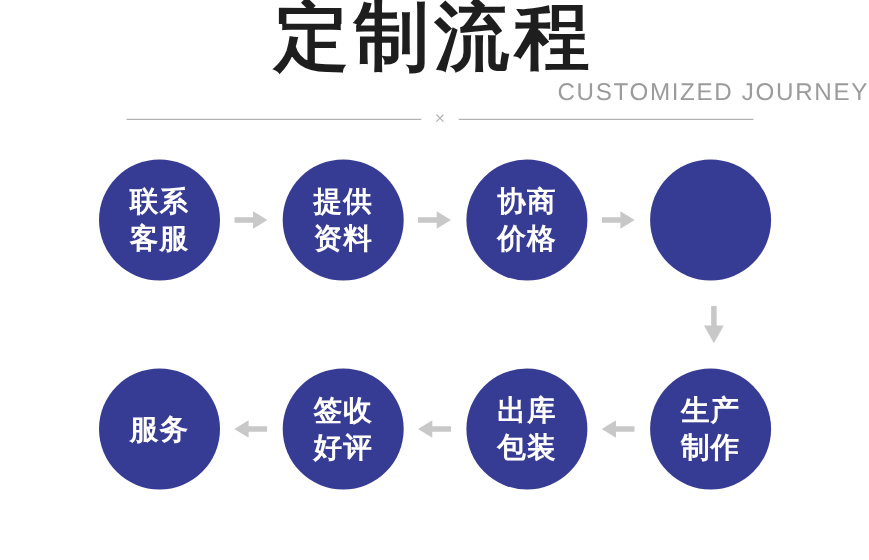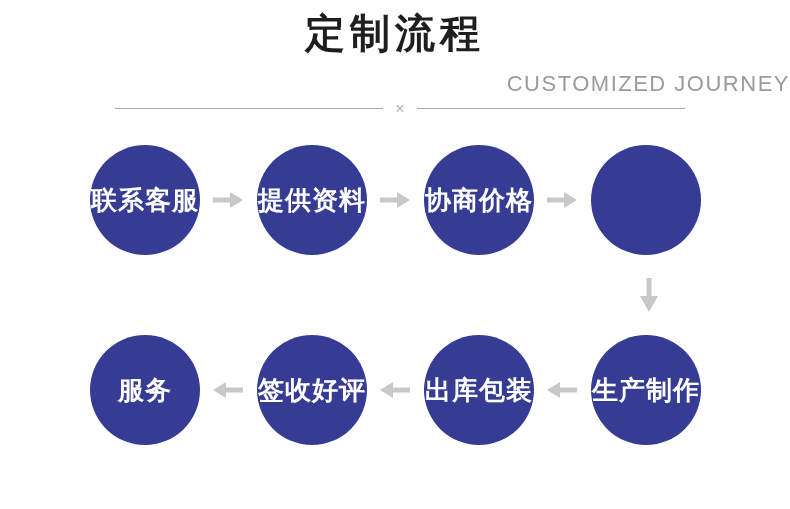--- a/index.html
+++ b/index.html
@@ -15,21 +15,21 @@
   body{font-family:"Liberation Sans","DejaVu Sans",sans-serif;}
   .page{
     position:relative;
     width:790px;height:509px;
     background:#ffffff;
     overflow:hidden;
   }
   .title{
     position:absolute;top:0;left:0;right:0;
     text-align:center;
-    font-size:40px;line-height:66px;
+    font-size:68px;line-height:66px;
     font-weight:900;
     letter-spacing:5px;
     color:var(--title-color);
     white-space:nowrap;
   }
   .subtitle{
     position:absolute;top:74px;left:0;right:0;
     text-align:right;
     font-size:22px;line-height:20px;
     letter-spacing:1.5px;
@@ -49,21 +49,21 @@
     margin:0 12px;
     font-size:16px;line-height:13px;
     color:#b5b5b5;
   }
   .circle{
     position:absolute;
     width:110px;height:110px;
     border-radius:50%;
     background:var(--circle-color);
     color:var(--circle-text);
-    display:flex;flex-direction:row;
+    display:flex;flex-direction:column;
     align-items:center;justify-content:center;
     font-weight:bold;
     font-size:26px;line-height:33px;
     letter-spacing:1px;
     text-align:center;
   }
   .col1{left:90px}.col2{left:257px}.col3{left:424px}.col4{left:591px}
   .row1{top:145px}.row2{top:335px}
   .arrow{position:absolute;color:var(--arrow-color);}
   .arrow svg{display:block;}

